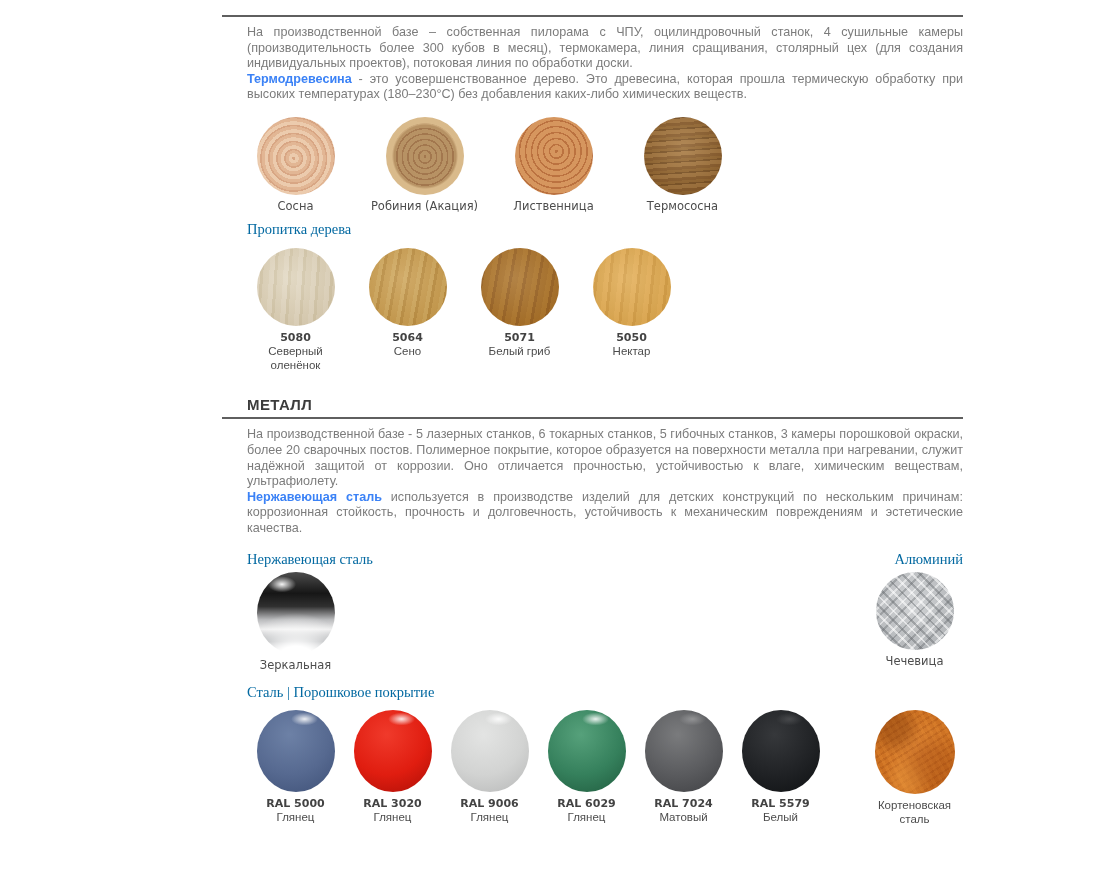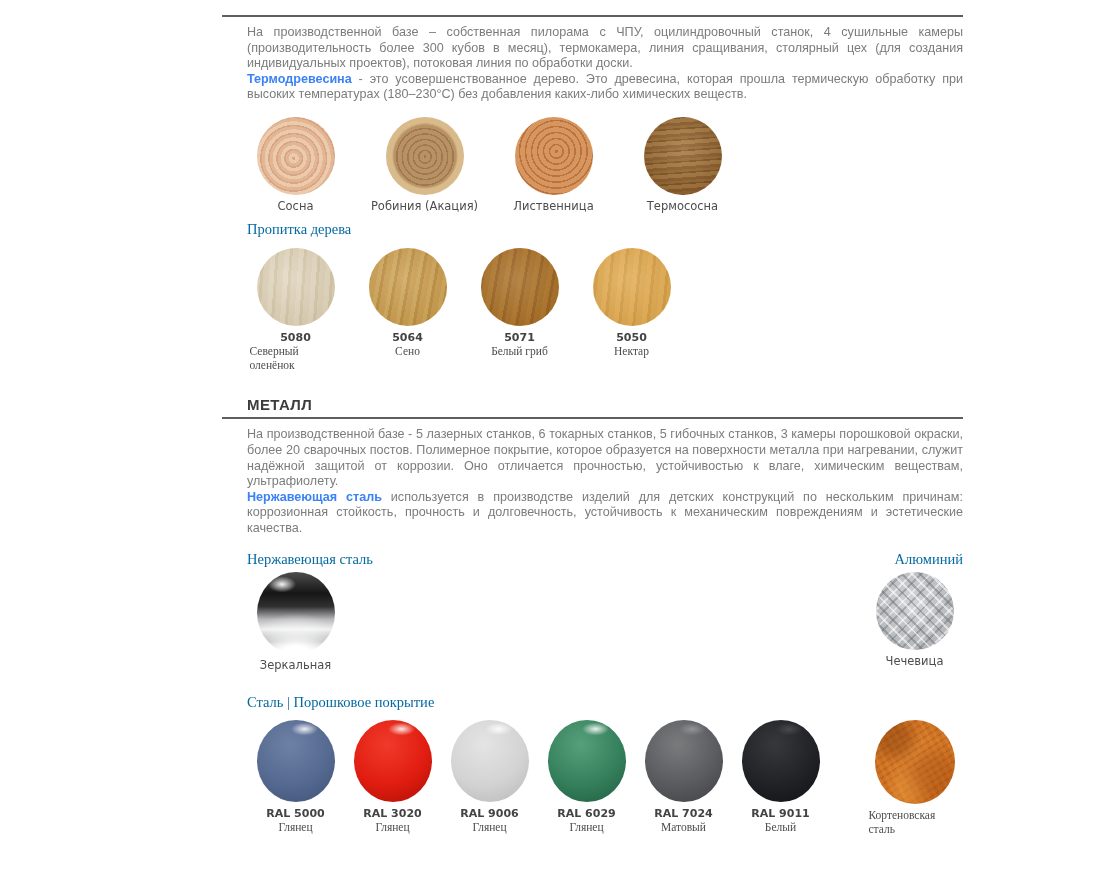--- a/index.html
+++ b/index.html
@@ -23,22 +23,22 @@
   .swatch-row { display:flex; align-items:flex-start; }
   .cell { width:97px; display:flex; flex-direction:column; align-items:center; flex:none; }
   .cell-right { margin-left:auto; }
   .disc { width:78px; height:78px; border-radius:50%; flex:none; }
   .egg  { width:78px; height:82px; border-radius:50%; flex:none; }
   .sw-label { margin-top:5px; font-family:"DejaVu Sans", sans-serif; font-size:11.5px; line-height:13.5px;
               color:#4c4c4c; text-align:center; }
   .nowrap { white-space:nowrap; }
   .sw-code { margin-top:5px; font-family:"DejaVu Sans", sans-serif; font-size:11px; font-weight:bold;
              color:#434343; line-height:14px; text-align:center; white-space:nowrap; }
-  .sw-name { font-family:Liberation Serif, serif; font-size:11.5px; line-height:13.5px; color:#4c4c4c;
-             max-width:92px; }
+  .sw-name { font-family:Liberation Sans, sans-serif; font-size:11.5px; line-height:13.5px; color:#4c4c4c;
+             text-align:center; max-width:92px; }
 
   
   .sw-pine {
     background:
       radial-gradient(circle at 50% 50%, rgba(255,255,255,0) 0 68%, rgba(160,100,65,.28) 86%, rgba(125,75,45,.5) 100%),
       repeating-radial-gradient(circle at 47% 53%, #d8a684 0 1.5px, #eccbad 1.5px 5px, #e2b694 5px 8px);
   }
   .sw-robinia {
     background:
       radial-gradient(circle at 50% 50%, rgba(0,0,0,0) 0 56%, #d9ba8b 60% 88%, #5c4730 92% 100%),
@@ -109,21 +109,21 @@
       radial-gradient(circle at 50% 45%, #dc8434, #c96d1f 70%, #b05a13 100%);
   }
 
   
   .row-wood   { margin-top:14px;gap:32px; }
   .head-imp   { margin-top:7px; }
   .row-imp    { margin-top:10px;gap:15px; }
   .sec-metal  { margin-top:24px; }
   .heads-steel{ margin-top:13px; display:flex; justify-content:space-between; align-items:baseline; }
   .row-steel  { margin-top:4px; }
-  .head-powder{ margin-top:21px; }
+  .head-powder{ margin-top:11px; }
   .row-powder { margin-top:9px; }
 </style>
 </head>
 <body>
 
 <div class="content">
 
   <div>
     <div class="rule"></div>
 
@@ -225,21 +225,21 @@
         <div class="sw-code">RAL 6029</div>
         <div class="sw-name">Глянец</div>
       </div>
       <div class="cell">
         <div class="egg ball b-7024"></div>
         <div class="sw-code">RAL 7024</div>
         <div class="sw-name">Матовый</div>
       </div>
       <div class="cell">
         <div class="egg ball b-9011"></div>
-        <div class="sw-code">RAL 9011</div>
+        <div class="sw-code">RAL 5579</div>
         <div class="sw-name">Белый</div>
       </div>
       <div class="cell cell-right">
         <div class="sw-corten"></div>
         <div class="sw-name" style="margin-top:5px;">Кортеновская сталь</div>
       </div>
     </div>
 
   </div>
 

